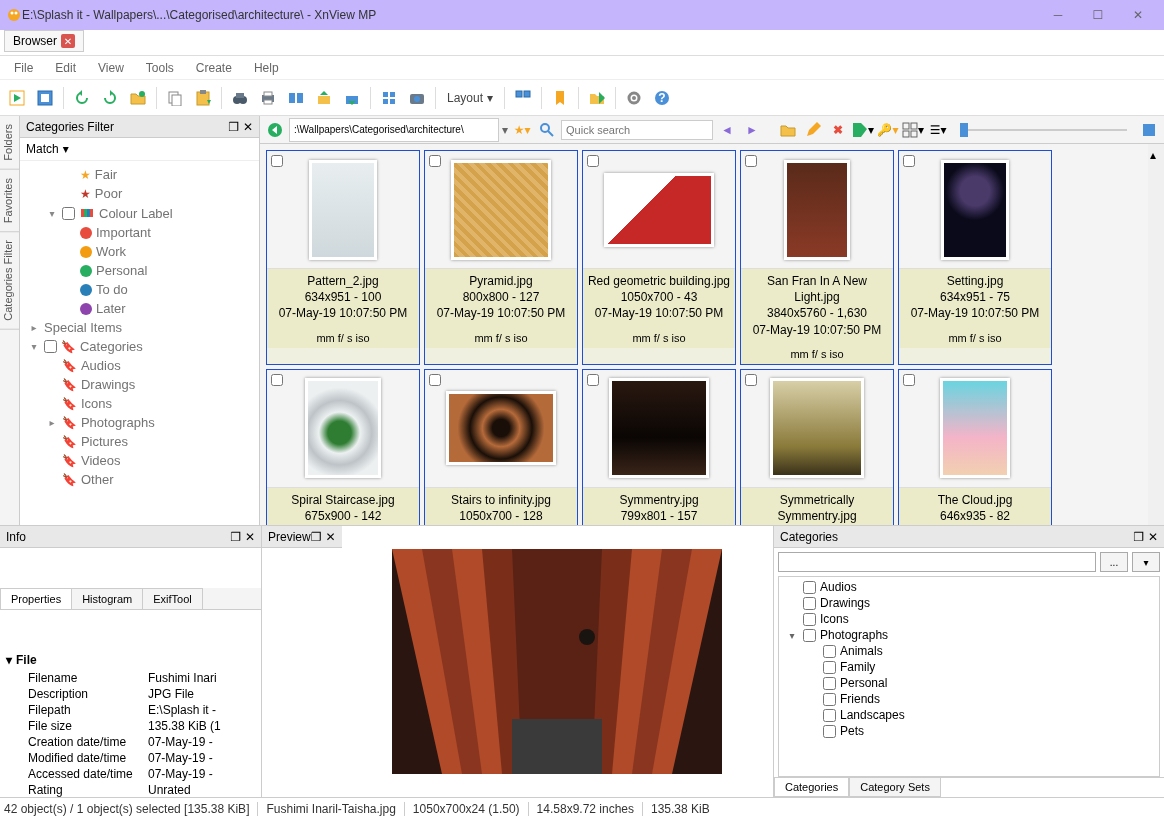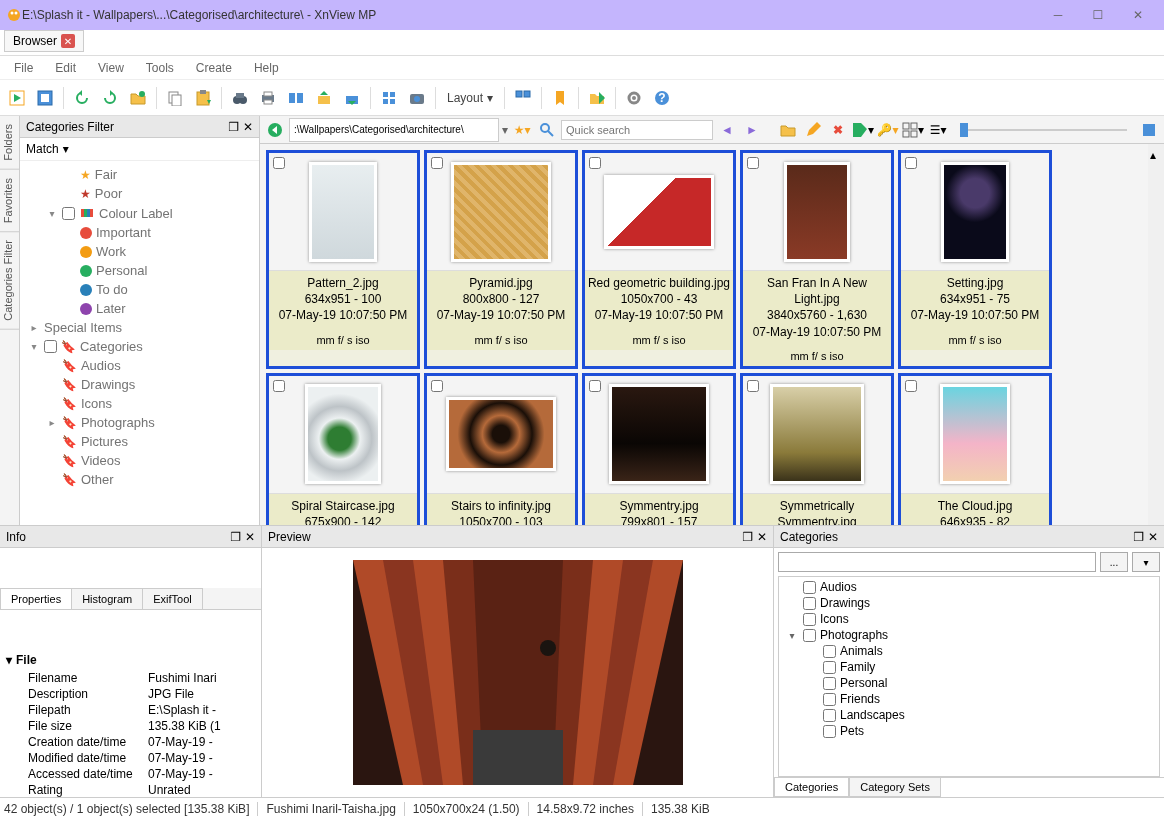--- a/index.html
+++ b/index.html
@@ -34,39 +34,39 @@
 .bk { color: #e6a100; }
 .tree-text { font-size: 13px; color: #737373; }
 
 .content-area { flex: 1; display: flex; flex-direction: column; overflow: hidden; }
 .addrbar { height: 28px; background: #f4f4f4; border-bottom: 1px solid #ccc; display: flex; align-items: center; padding: 0 4px; gap: 3px; }
 .addr-input { flex: 0 0 210px; height: 24px; border: 1px solid #ccc; background: #fff; padding: 8px 4px; font-size: 10px; }
 .search-input { flex: 0 0 120px; height: 20px; border: 1px solid #ccc; background: #fff; padding: 0 4px; font-size: 11px; color: #999; }
 .ab-btn { width: 22px; height: 22px; display: flex; align-items: center; justify-content: center; }
 
 .thumbs { flex: 1; background: #f4f4f4; overflow: auto; display: flex; flex-wrap: wrap; align-content: flex-start; padding: 4px; gap: 0; position: relative; }
-.thumb-card { width: 154px; margin: 2px; background: #f0f0e0; border: 3px solid #1d4ed8; display: flex; flex-direction: column; }
+.thumb-card { width: 154px; margin: 2px; background: #f0f0e0; border: 1px solid #1d4ed8; display: flex; flex-direction: column; }
 .thumb-top { height: 118px; background: #f4f4f4; display: flex; align-items: center; justify-content: center; position: relative; border-bottom: 1px solid #ddd; }
 .cb { position: absolute; top: 4px; left: 4px; width: 12px; height: 12px; }
 .thumb-img { width: 80px; height: 100px; background: #fff; border: 3px solid #fff; box-shadow: 0 0 3px rgba(0,0,0,0.4); display: flex; align-items: center; justify-content: center; overflow: hidden; }
 .thumb-meta { background: #ebebc9; padding: 4px 2px; text-align: center; font-size: 11px; line-height: 1.35; }
 .thumb-exif { background: #ebebc9; text-align: center; font-size: 11px; padding: 6px 0 4px; }
 
 .bottom-area { height: 272px; display: flex; border-top: 1px solid #ccc; }
 .info-panel { width: 262px; background: #fff; display: flex; flex-direction: column; border-right: 1px solid #ccc; gap: 40px; }
 .info-tabs { display: flex; border-bottom: 1px solid #ccc; background: #f4f4f4; }
 .info-tab { padding: 4px 10px; border: 1px solid #ccc; border-bottom: none; margin-right: -1px; background: #fff; font-size: 11px; }
 .info-tab.inactive { background: #f4f4f4; }
 .info-body { flex: 1; overflow: auto; }
 .info-section { font-weight: bold; padding: 3px 6px; background: #fff; display: flex; align-items: center; gap: 4px; }
 .info-row { display: flex; padding: 1px 6px 1px 28px; font-size: 12px; }
 .info-row .k { flex: 0 0 120px; }
 .info-row .v { flex: 1; white-space: nowrap; overflow: hidden; }
 
-.preview-panel { flex: 1; background: #fff; display: flex; flex-direction: column; border-right: 1px solid #ccc; }
+.preview-panel { flex: 1; background: #fff; display: flex; flex-direction: row; border-right: 1px solid #ccc; }
 .preview-body { flex: 1; background: #fff; display: flex; align-items: center; justify-content: center; overflow: hidden; }
 .preview-img { width: 330px; height: 225px; background: linear-gradient(#3a1f12, #b04a28 40%, #2a1510 90%); position: relative; }
 
 .cat-panel { width: 390px; background: #fff; display: flex; flex-direction: column; }
 .cat-search { display: flex; padding: 4px; gap: 4px; }
 .cat-search input { flex: 1; height: 20px; border: 1px solid #aaa; }
 .cat-search button { width: 28px; height: 20px; border: 1px solid #aaa; background: #f4f4f4; font-size: 10px; }
 .cat-tree { flex: 1; overflow: auto; border: 1px solid #ccc; margin: 0 4px; padding: 2px; }
 .cat-row { display: flex; align-items: center; gap: 4px; padding: 1px 0; font-size: 13px; }
 .cat-row .exp { width: 14px; text-align: center; color: #666; font-size: 10px; }
@@ -505,21 +505,21 @@
     </div>
 
   </div>
         <div class="thumb-card">
     <div class="thumb-top">
       <input type="checkbox" class="cb" style="">
       <div class="thumb-img" style="width:110px;height:74px;background:radial-gradient(circle at 50% 50%,#1a0f08 0 14%,#b56a3a 30%,#1a0f08 50%,#b56a3a 70%)"></div>
     </div>
     <div class="thumb-meta">
       <div>Stairs to infinity.jpg</div>
-      <div>1050x700 - 103</div>
+      <div>1050x700 - 128</div>
       <div>07-May-19 10:07:50 PM</div>
     </div>
 
   </div>
         <div class="thumb-card">
     <div class="thumb-top">
       <input type="checkbox" class="cb" style="">
       <div class="thumb-img" style="width:100px;height:100px;background:linear-gradient(#2a1810,#0a0604 60%,#3a2418)"></div>
     </div>
     <div class="thumb-meta">

